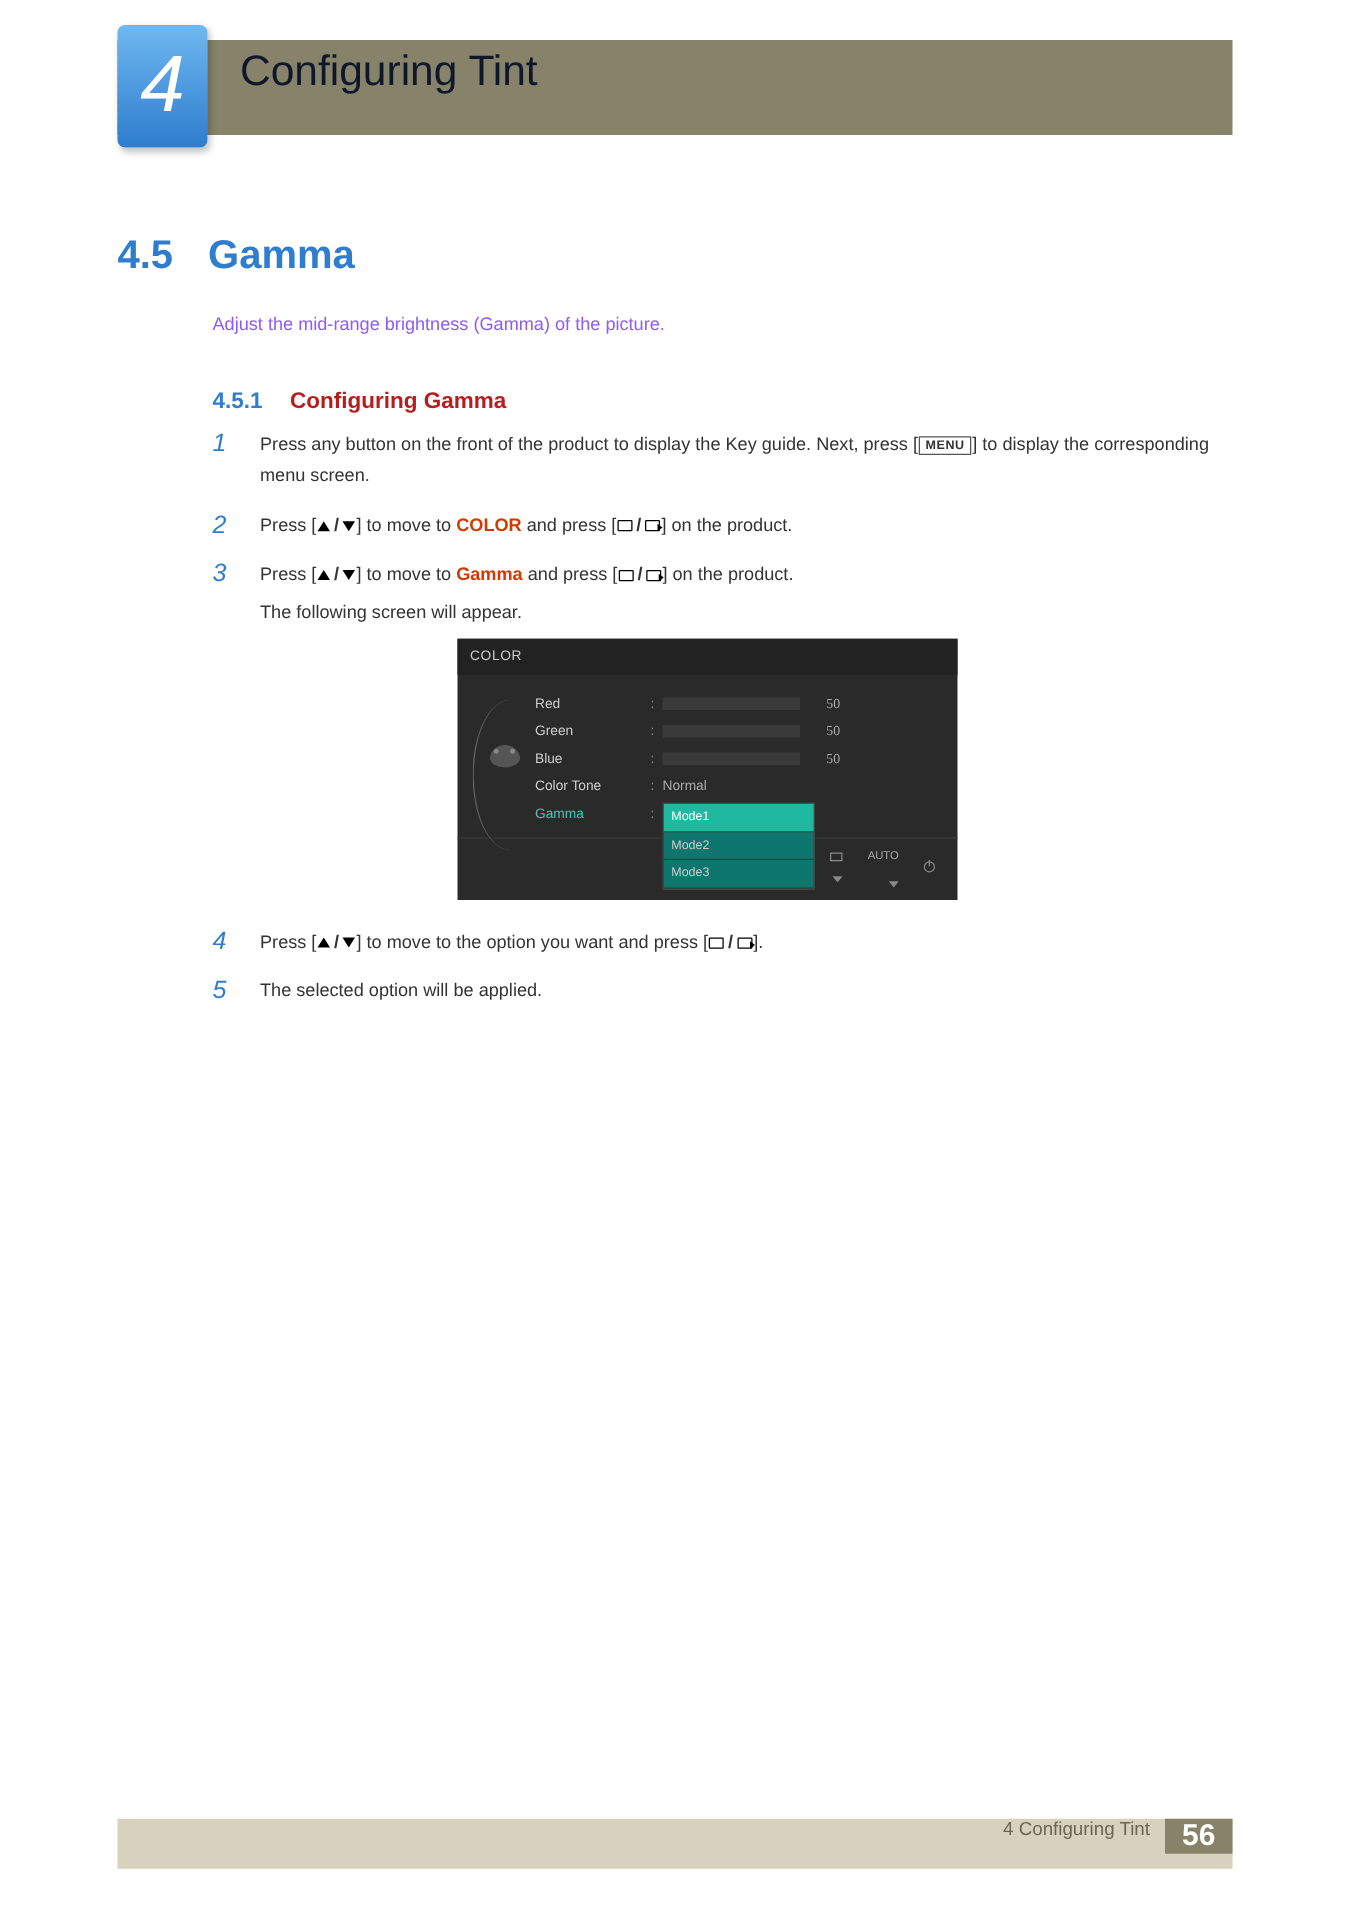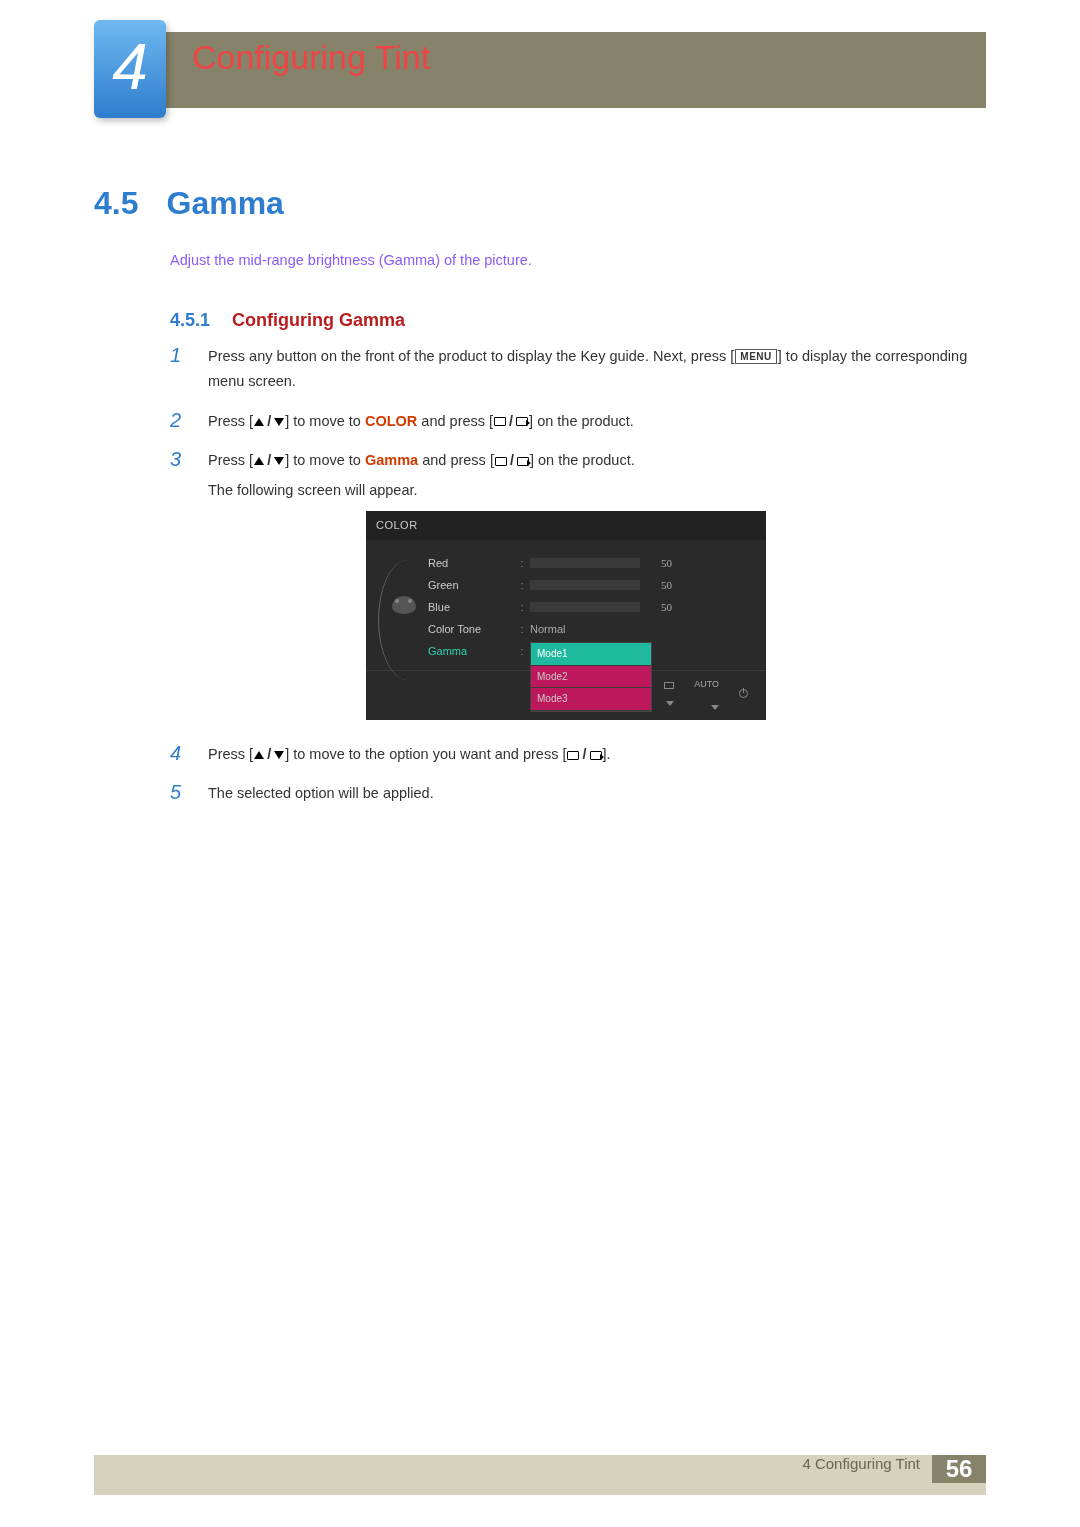--- a/index.html
+++ b/index.html
@@ -29,21 +29,21 @@
     font-size: 64px;
     font-style: italic;
     font-weight: 400;
     text-align: center;
     line-height: 94px;
     box-shadow: 2px 3px 6px rgba(0,0,0,.25);
   }
   .chapter-title {
     position: absolute;
     top: 38px; left: 192px;
-    color: #ef4444;
+    color: #0f172a;
     font-size: 34px;
     font-weight: 400;
   }
 
   
   .section-row {
     position: absolute;
     top: 185px; left: 94px;
     display: flex;
     align-items: flex-end;
@@ -142,21 +142,21 @@
   }
   .osd-bar-fill { height:100%; background:#666; }
   .osd-val { width:24px; text-align:right; color:#aaa;font-family:Liberation Serif, serif; }
   .osd-normal { color:#aaa; }
   .osd-row.sel .osd-label { color:#2fd3b3; }
   .osd-dropdown {
     position:absolute; left:102px; top:90px;
     width:122px; border:1px solid #444;
   }
   .osd-opt {
-    padding:2px 6px; font-size:10px; background:#be185d; color:#ccc;
+    padding:2px 6px; font-size:10px; background:#0f766e; color:#ccc;
     border-bottom:1px solid #3a3a3a;
   }
   .osd-opt.sel { background:#1fb9a0; color:#fff; }
   .osd-nav {
     display:flex; justify-content:flex-end; gap:20px;
     padding:6px 18px 8px 18px; border-top:1px solid #3a3a3a;
     font-size:9px; color:#aaa; align-items:center;
   }
   .osd-nav .nav-item { display:flex; flex-direction:column; align-items:flex-end; gap:12px; }
   .nav-tri-dn, .nav-tri-up {

